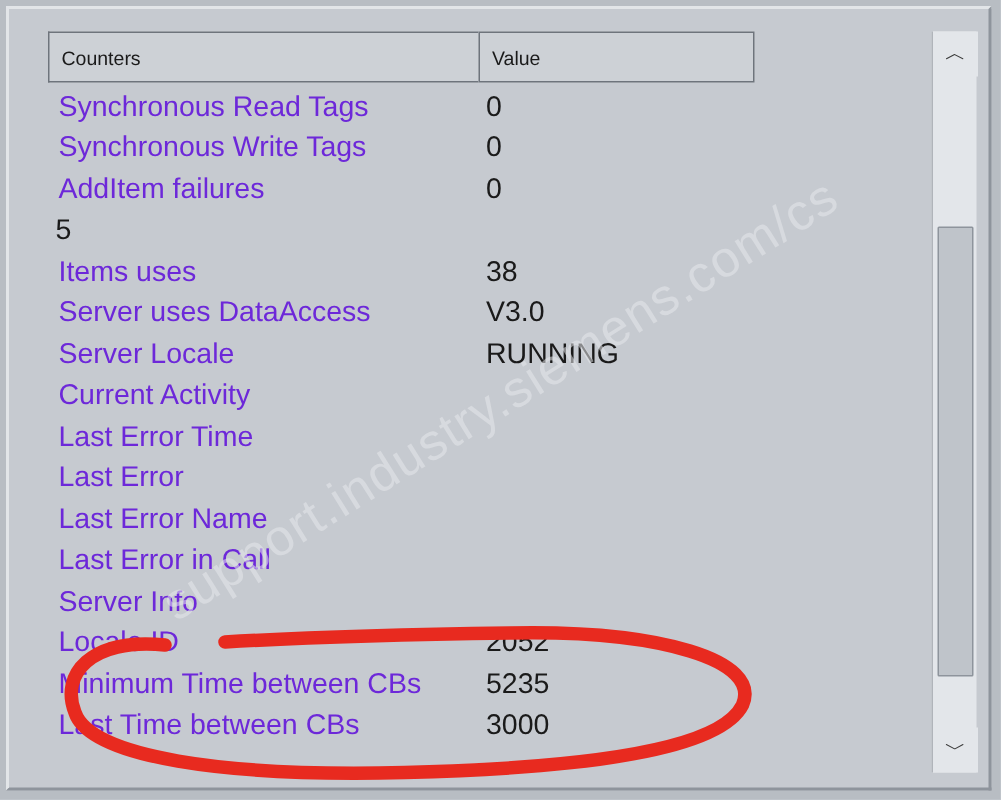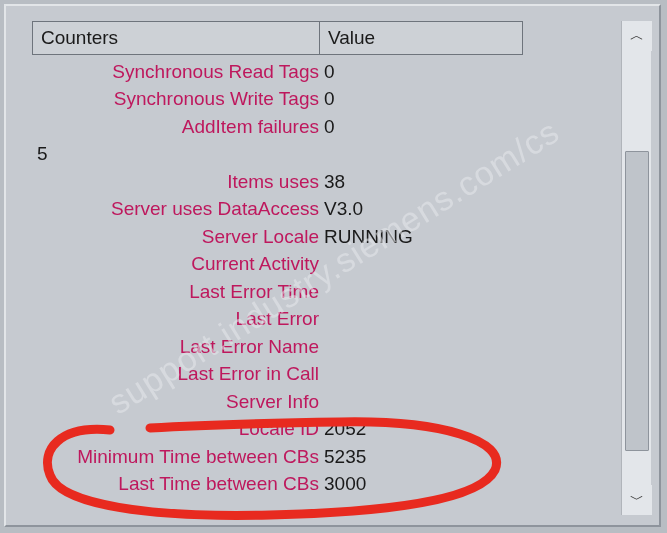--- a/index.html
+++ b/index.html
@@ -34,38 +34,37 @@
       display: flex;
       height: 34px;
     }
     .header-cell {
       background: #cdd1d6;
       border: 1px solid #6e747c;
       display: flex;
       align-items: center;
       padding: 0 8px;
       color: #1a1a1a;
-      font-size: 19px;
+      font-size: 13px;
     }
     .header-counters { width: 287px; border-right: none; }
-    .header-value { width: 204px; }
+    .header-value { width: 184px; }
     .body-rows {
       padding-top: 3px;
     }
     .data-row {
       display: flex;
       height: 27.5px;
       align-items: center;
     }
     .col-counter {
       width: 287px;
       padding-left: 7px;
-      color: #be185d;
+      color: #6d28d9;
       white-space: nowrap;
-      text-align: right;
     }
     .col-value {
       width: 232px;
       padding-left: 5px;
       color: #1a1a1a;
       white-space: nowrap;
     }
     .scrollbar {
       position: absolute;
       right: -2px;

